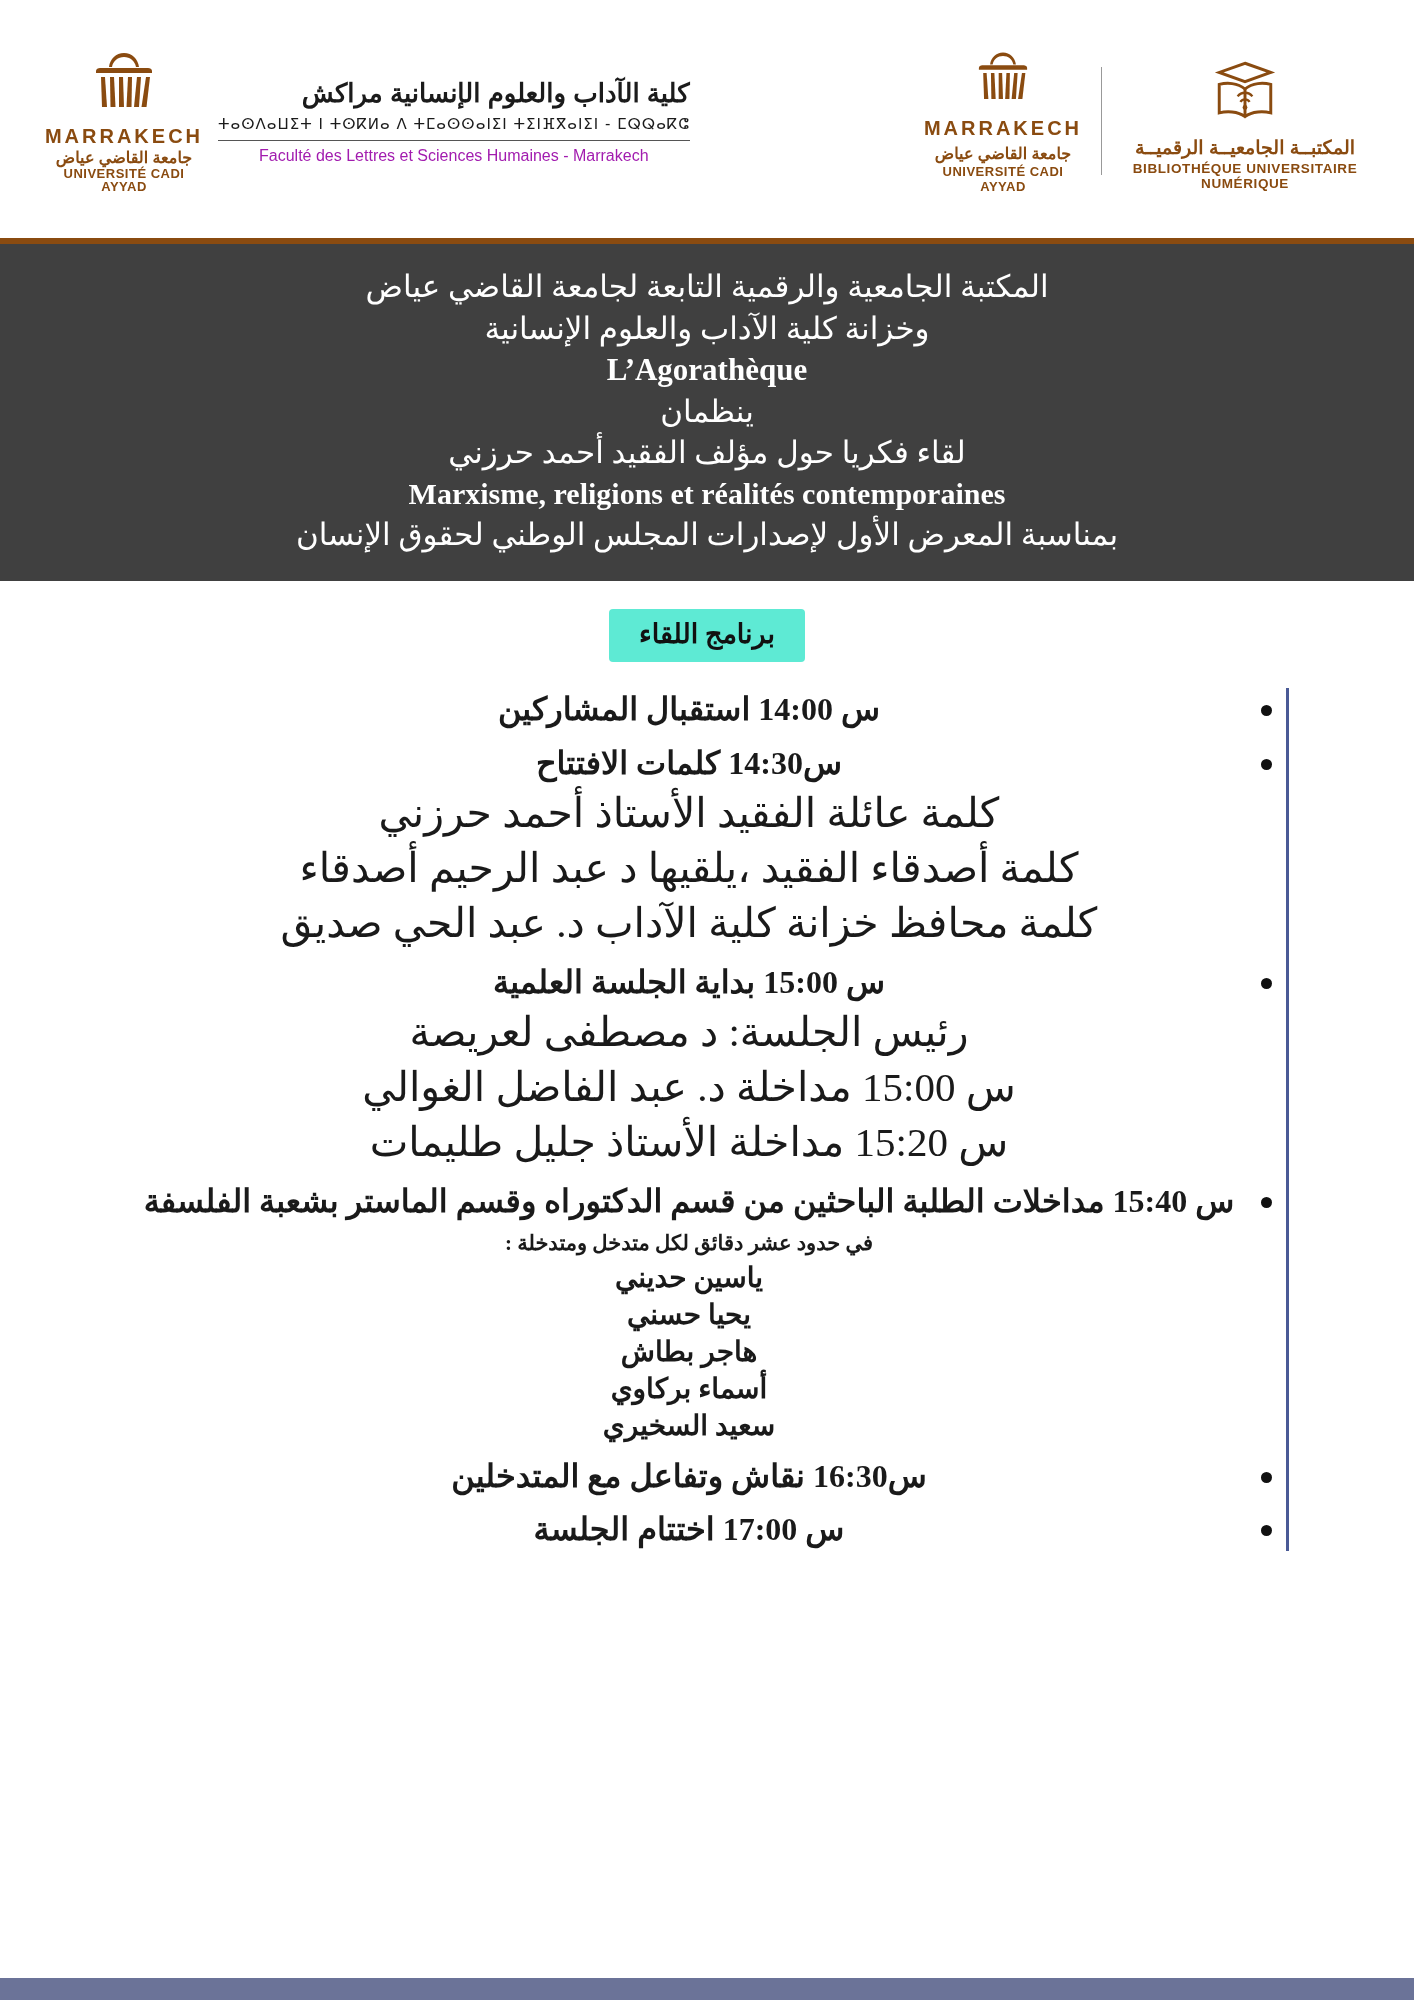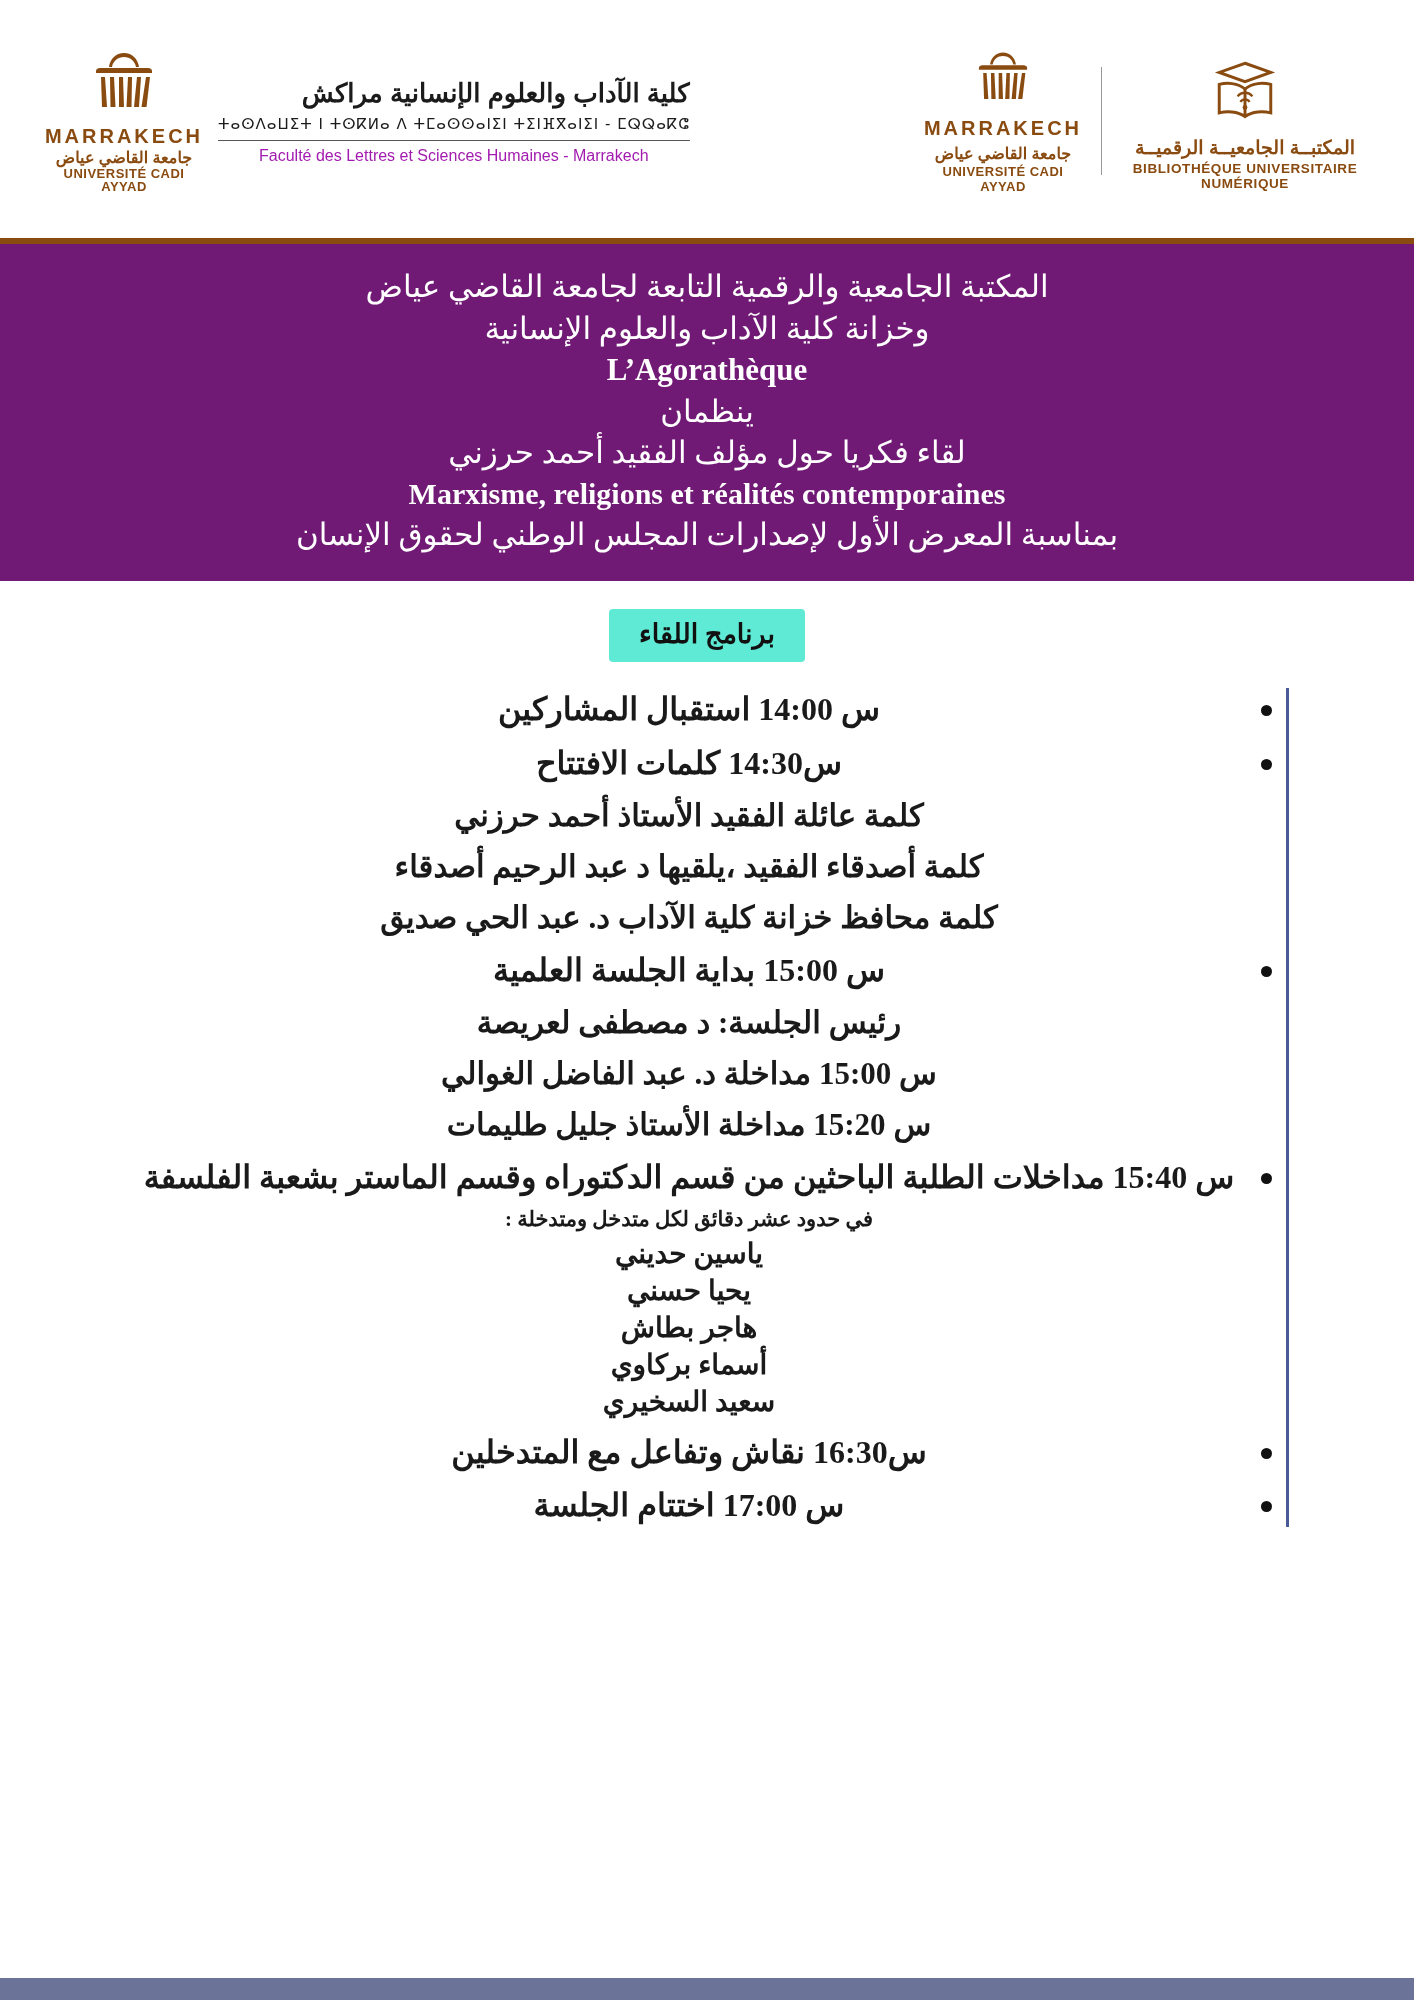--- a/index.html
+++ b/index.html
@@ -141,21 +141,21 @@
 
   .rule {
     width: 100%;
     height: 6px;
     background: #8a4b10;
   }
 
   
   .banner {
     width: 100%;
-    background: #701a75;
+    background: #404040;
     color: #ffffff;
     text-align: center;
     padding: 22px 60px 26px 60px;
     box-sizing: border-box;
   }
   .banner-line {
     font-size: 31px;
     line-height: 1.34;
     font-family: "Liberation Serif", serif;
     font-weight: 400;
@@ -212,25 +212,25 @@
     background: #111;
     border-radius: 50%;
   }
   .item-main {
     font-size: 32px;
     line-height: 1.35;
     text-align: center;
     font-weight: 700;
   }
   .sub {
-    font-size: 31px;
+    font-size: 41px;
     line-height: 1.3;
     text-align: center;
-    font-weight: 700;
-    margin-top: 11px;
+    font-weight: 400;
+    margin-top: 2px;
   }
   .note {
     font-size: 21px;
     text-align: center;
     margin-top: 8px;
     font-weight: 700;
   }
   .names {
     margin-top: 4px;
   }

